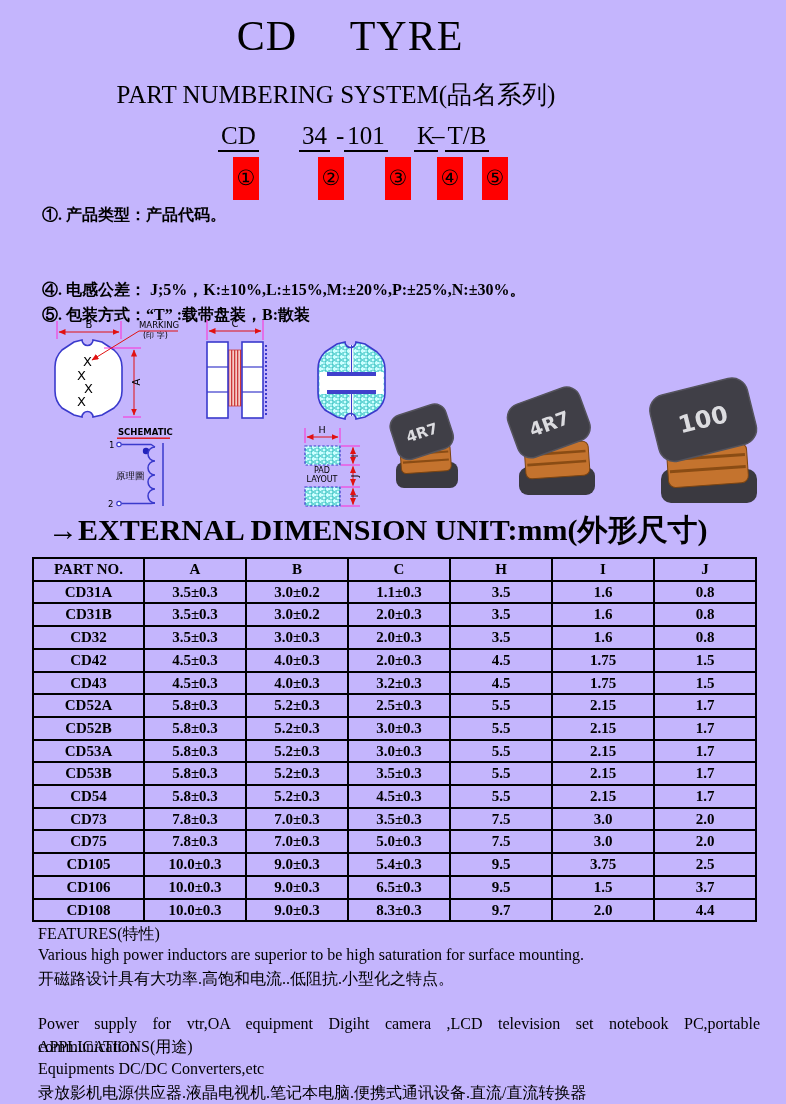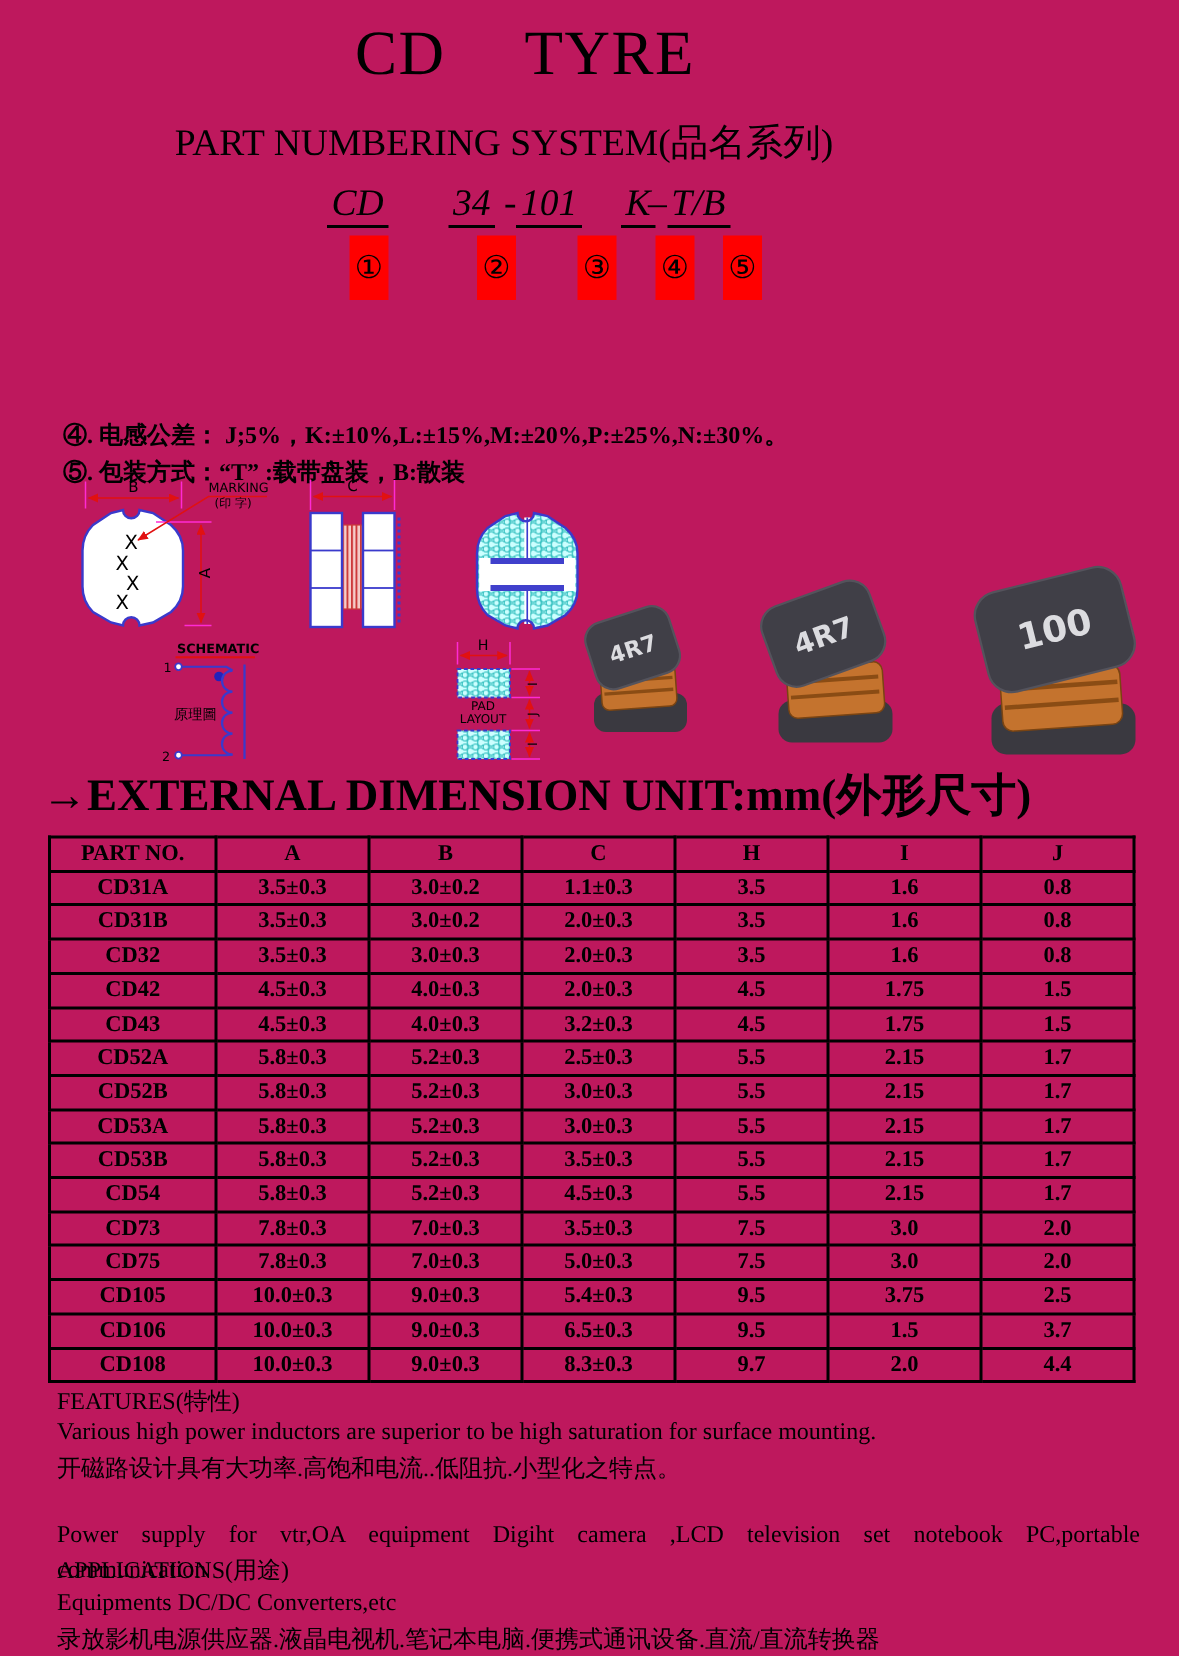--- a/index.html
+++ b/index.html
@@ -1,66 +1,67 @@
 <!DOCTYPE html>
 <html><head>
 <meta charset="utf-8">
 <style>
   html,body{margin:0;padding:0;background:#888;}
-  #page{position:relative;width:786px;height:1104px;background:#be185d;overflow:hidden;
+  #page{position:relative;width:786px;height:1104px;background:#c4b5fd;overflow:hidden;
         font-family:"Liberation Serif","DejaVu Serif",serif;color:#000;}
   .abs{position:absolute;}
   
   #doc-title{top:12px;left:0;width:700px;text-align:center;font-size:42px;word-spacing:42px;letter-spacing:1px;}
   #doc-subtitle{top:78px;left:0;width:672px;text-align:center;font-size:25px;}
   
   .pn-seg{position:absolute;top:0;font-size:25px;white-space:nowrap;}
   .pn-ul{border-bottom:2px solid #000;padding:0 3px 1px 3px;}
   .pn-box{position:absolute;top:0;width:26px;height:43px;background:#ff0000;
           display:flex;align-items:center;justify-content:center;font-size:21px;color:#000;}
   
   .note-line{position:absolute;left:42px;font-size:16px;font-weight:bold;white-space:nowrap;}
   
-  #dim-heading{top:510px;left:28px;font-size:30px;font-weight:bold;white-space:nowrap;}
+  #dim-heading{top:510px;left:48px;font-size:30px;font-weight:bold;white-space:nowrap;}
   
   #tbl-wrap{top:557px;left:32px;}
   table{border-collapse:collapse;table-layout:fixed;width:723px;border-radius:20px;}
   th,td{border:2px solid #000;text-align:center;font-weight:bold;font-size:15px;
         height:20.7px;line-height:20.7px;padding:0;overflow:hidden;}
   col.c-part{width:111px;} col.c-dim{width:102px;}
   
   .bt{position:absolute;left:38px;font-size:16px;font-weight:normal;white-space:nowrap;}
   #app-line1{white-space:normal;width:722px;text-align:justify;text-align-last:justify;}
   svg text{font-family:"DejaVu Sans","Liberation Sans",sans-serif;}
   svg .cad{fill:#000;}
 </style>
 </head>
 <body>
 
 <div id="page">
 
   <div class="abs" id="doc-title">CD TYRE</div>
   <div class="abs" id="doc-subtitle">PART NUMBERING SYSTEM(品名系列)</div>
 
-  <div class="abs" style="top:122px;left:0;width:786px;height:34px;font-style:italic;">
+  <div class="abs" style="top:122px;left:0;width:786px;height:34px;">
     <span class="pn-seg" style="left:218px;"><span></span><span class="pn-ul">CD</span></span>
     <span class="pn-seg" style="left:299px;"><span></span><span class="pn-ul">34</span></span>
     <span class="pn-seg" style="left:336px;"><span>-</span><span class="pn-ul">101</span></span>
     <span class="pn-seg" style="left:414px;"><span></span><span class="pn-ul">K</span></span>
     <span class="pn-seg" style="left:432px;"><span>–</span><span class="pn-ul">T/B</span></span>
   </div>
 
   <div class="abs" style="top:157px;left:0;width:786px;height:43px;">
     <span class="pn-box" style="left:233px;">①</span>
     <span class="pn-box" style="left:318px;">②</span>
     <span class="pn-box" style="left:385px;">③</span>
     <span class="pn-box" style="left:437px;">④</span>
     <span class="pn-box" style="left:482px;">⑤</span>
   </div>
 
+  <div class="note-line" style="top:205px;">①. 产品类型：产品代码。</div>
   <div class="note-line" style="top:280px;">④. 电感公差：  J;5%，K:±10%,L:±15%,M:±20%,P:±25%,N:±30%。</div>
   <div class="note-line" style="top:305px;">⑤. 包装方式：“T” :载带盘装，B:散装</div>
 
   <svg class="abs" style="top:315px;left:0;" width="786" height="200" viewBox="0 0 786 200">
     <defs>
       <marker id="ar" markerWidth="9" markerHeight="8" refX="6.5" refY="3" orient="auto-start-reverse" markerUnits="userSpaceOnUse">
         <path d="M0,0L7,3L0,6Z" fill="#e11111"></path>
       </marker>
       <pattern id="hex" width="7" height="6" patternUnits="userSpaceOnUse">
         <rect width="7" height="6" fill="#ccffff"></rect>

